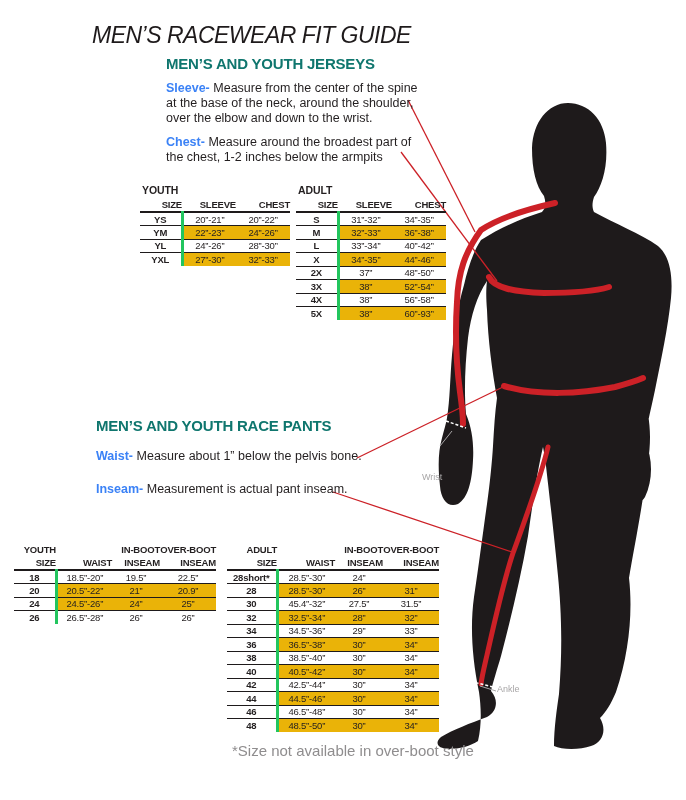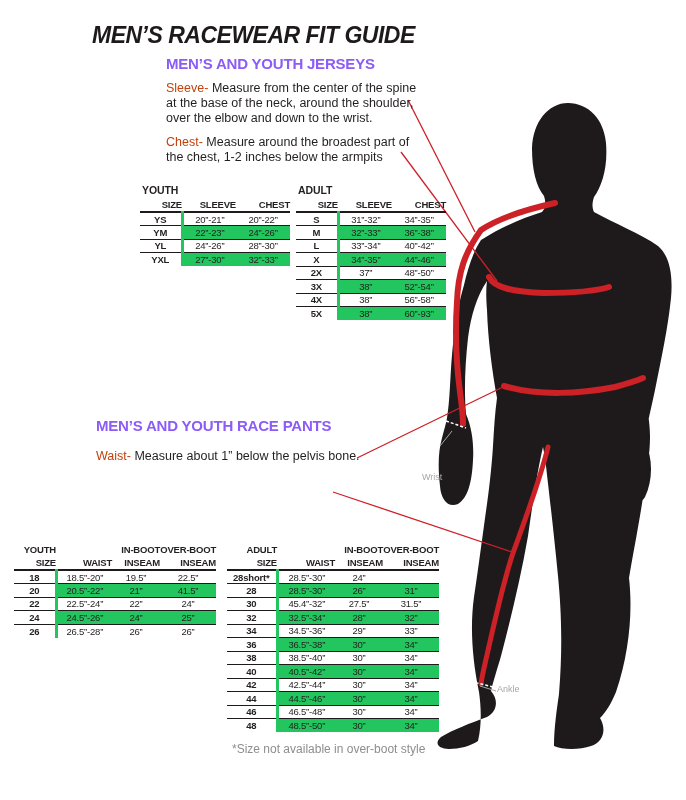--- a/index.html
+++ b/index.html
@@ -8,53 +8,53 @@
   .canvas {
     position:relative; width:686px; height:800px; background:#ffffff;
     overflow:hidden; margin:0 auto;
   }
   .abs { position:absolute; }
   svg.figure { position:absolute; left:0; top:0; z-index:0; }
   .layer { position:absolute; left:0; top:0; width:686px; height:800px; z-index:1; pointer-events:none; }
   .layer > * { pointer-events:auto; }
 
   .page-title {
-    left:92px; top:22px; font-size:23px; font-weight:bold; font-style:italic;
+    left:92px; top:22px; font-size:23px; font-weight:normal; font-style:italic;
     letter-spacing:-0.5px; white-space:nowrap; color:#1e1a1b;
   }
   .section-heading {
-    font-size:15px; font-weight:bold; letter-spacing:-0.2px; white-space:nowrap; color:#8b5cf6;
+    font-size:15px; font-weight:bold; letter-spacing:-0.2px; white-space:nowrap; color:#0f766e;
   }
   .jerseys-heading { left:166px; top:55px; }
   .pants-heading  { left:96px;  top:417px; }
 
   .note { font-size:12.5px; line-height:1.18; color:#231f20; }
-  .note .lbl { color:#c2410c; font-weight:normal; }
+  .note .lbl { color:#3b82f6; font-weight:bold; }
   .note-sleeve { left:166px; top:81px;  width:262px; }
   .note-chest  { left:166px; top:135px; width:248px; }
   .note-waist  { left:96px;  top:449px; white-space:nowrap; }
   .note-inseam { left:96px;  top:482px; white-space:nowrap; }
 
   .tblwrap { position:absolute; }
   .group-label { font-size:10.5px; font-weight:bold; margin:0 0 2px 2px; letter-spacing:-0.1px; }
   table { border-collapse:collapse; table-layout:fixed; }
   th {
     font-size:9.5px; font-weight:bold; text-align:right;
     line-height:11px; padding:1px 0; letter-spacing:-0.2px;
   }
   thead tr:last-child th { border-bottom:2px solid #1e1a1b; }
   td {
     font-size:9.5px; text-align:center; height:13.5px; padding:0;
     letter-spacing:-0.2px; white-space:nowrap;
   }
   tbody td:first-child { font-weight:bold; border-right:3px solid #22c55e; }
   tbody tr + tr td { border-top:1px solid #1e1a1b; }
-  tbody tr.alt td:not(:first-child) { background:#22c55e; }
-
-  .footnote { left:232px; top:742px; font-size:12px; color:#8f8d8e; white-space:nowrap; }
+  tbody tr.alt td:not(:first-child) { background:#eab308; }
+
+  .footnote { left:232px; top:742px; font-size:15px; color:#8f8d8e; white-space:nowrap; }
   .fig-label { font-size:9px; color:#a8a6a7; white-space:nowrap; }
   .wrist-label { left:422px; top:440px;margin-top:32px; }
   .ankle-label { left:497px; top:684px; }
 </style>
 </head>
 <body>
 
 <div class="canvas">
 
   <svg class="figure" width="686" height="800" viewBox="0 0 686 800">
@@ -244,20 +244,24 @@
           </tbody>
       </table>
     </div>
 
     <div class="abs section-heading pants-heading">MEN’S AND YOUTH RACE PANTS</div>
 
     <div class="abs note note-waist">
       <span class="lbl">Waist-</span>
       <span>Measure about 1” below the pelvis bone.</span>
     </div>
+    <div class="abs note note-inseam">
+      <span class="lbl">Inseam-</span>
+      <span>Measurement is actual pant inseam.</span>
+    </div>
 
     <div class="tblwrap" style="left:14px; top:543px;">
       <table>
         <colgroup>
             <col style="width:42px">
             <col style="width:56px">
             <col style="width:48px">
             <col style="width:56px">
           </colgroup>
         <thead>
@@ -278,27 +282,21 @@
             <tr>
               <td>18</td>
               <td>18.5”-20”</td>
               <td>19.5”</td>
               <td>22.5”</td>
             </tr>
             <tr class="alt">
               <td>20</td>
               <td>20.5”-22”</td>
               <td>21”</td>
-              <td>41.5”</td>
-            </tr>
-            <tr>
-              <td>22</td>
-              <td>22.5”-24”</td>
-              <td>22”</td>
-              <td>24”</td>
+              <td>20.9”</td>
             </tr>
             <tr class="alt">
               <td>24</td>
               <td>24.5”-26”</td>
               <td>24”</td>
               <td>25”</td>
             </tr>
             <tr>
               <td>26</td>
               <td>26.5”-28”</td>

